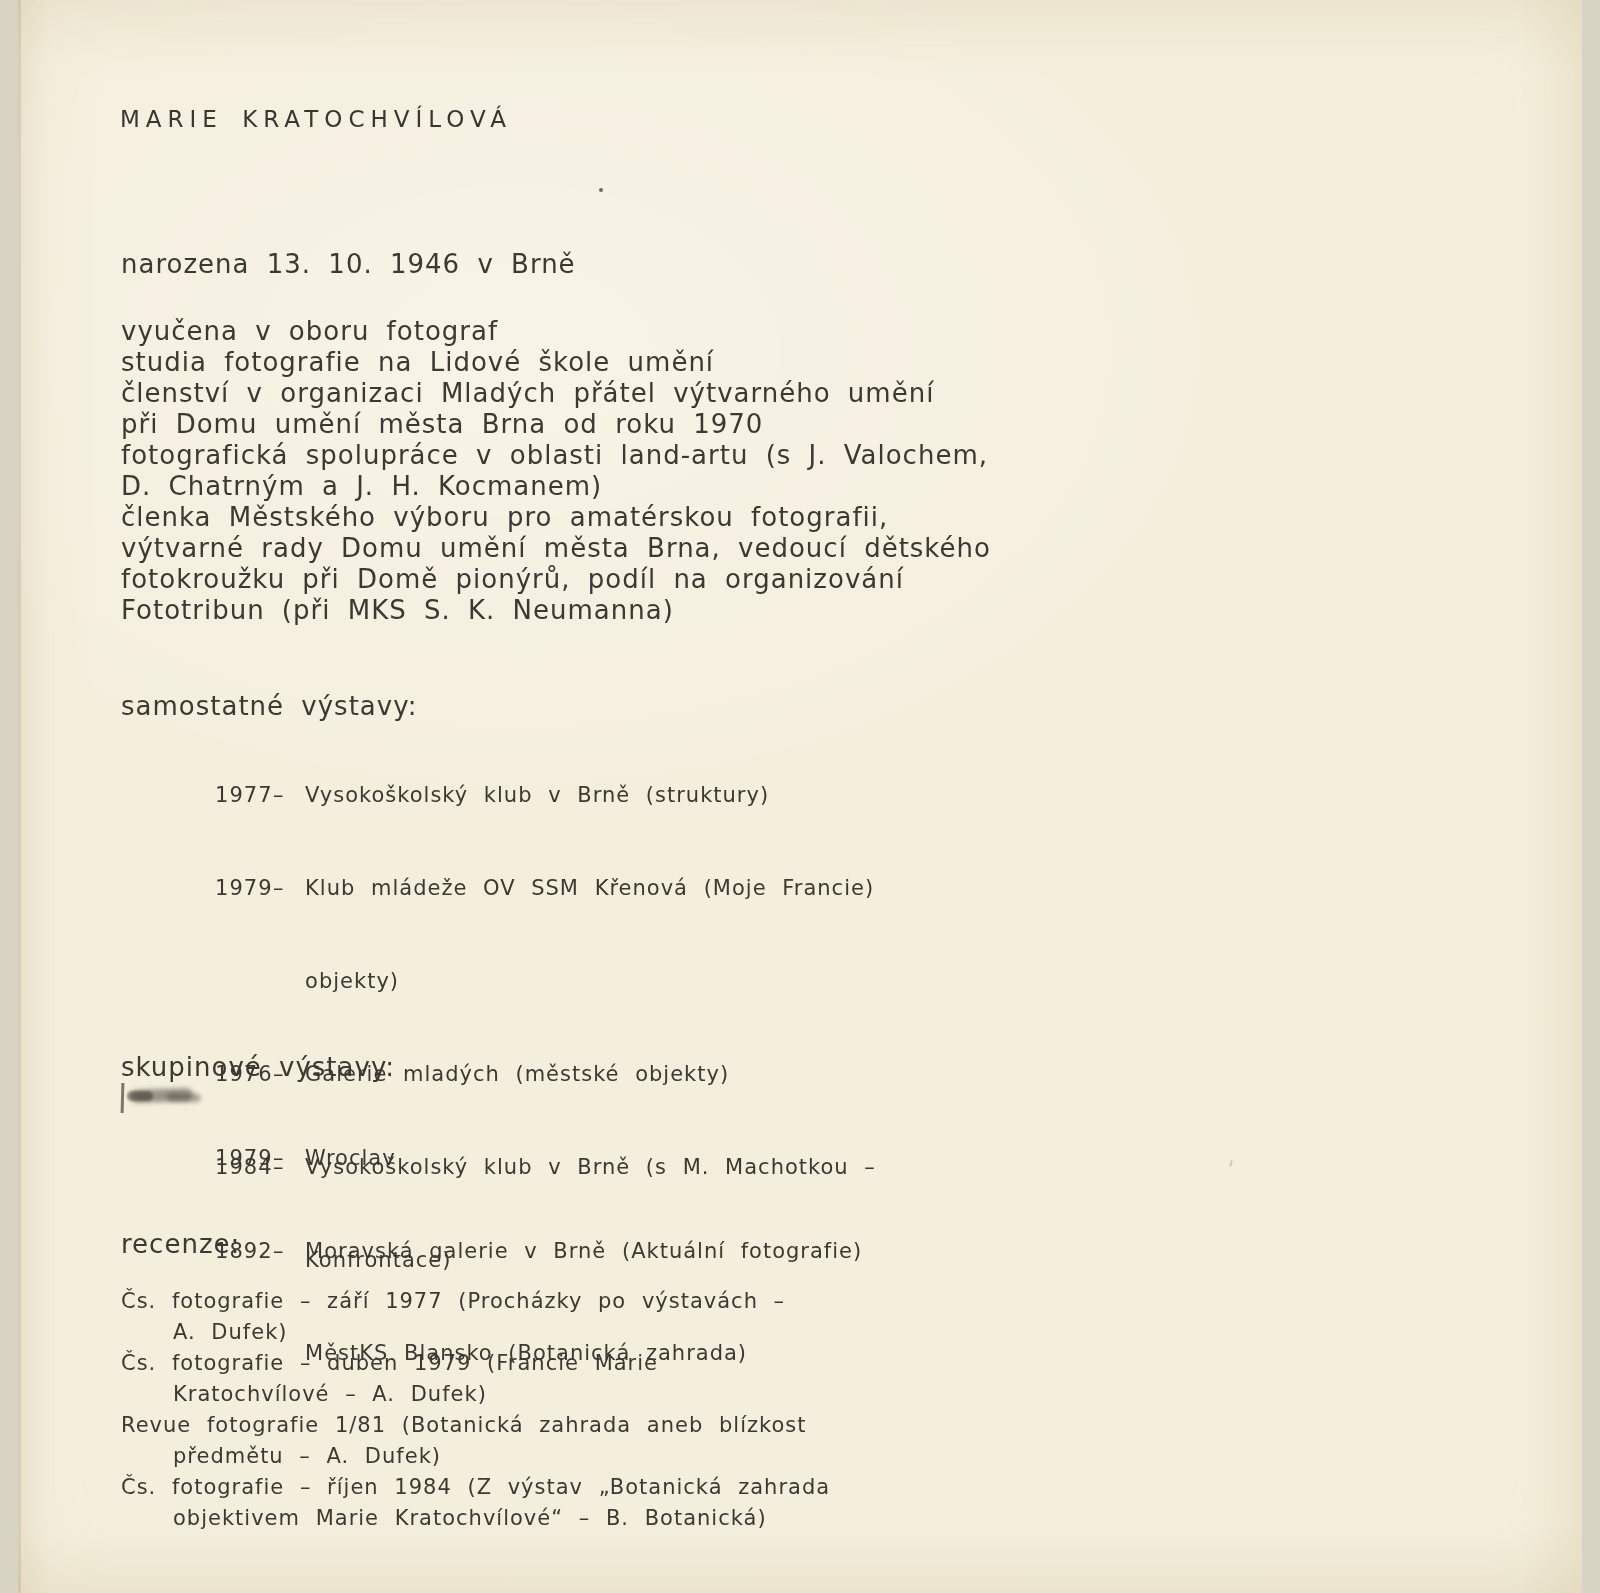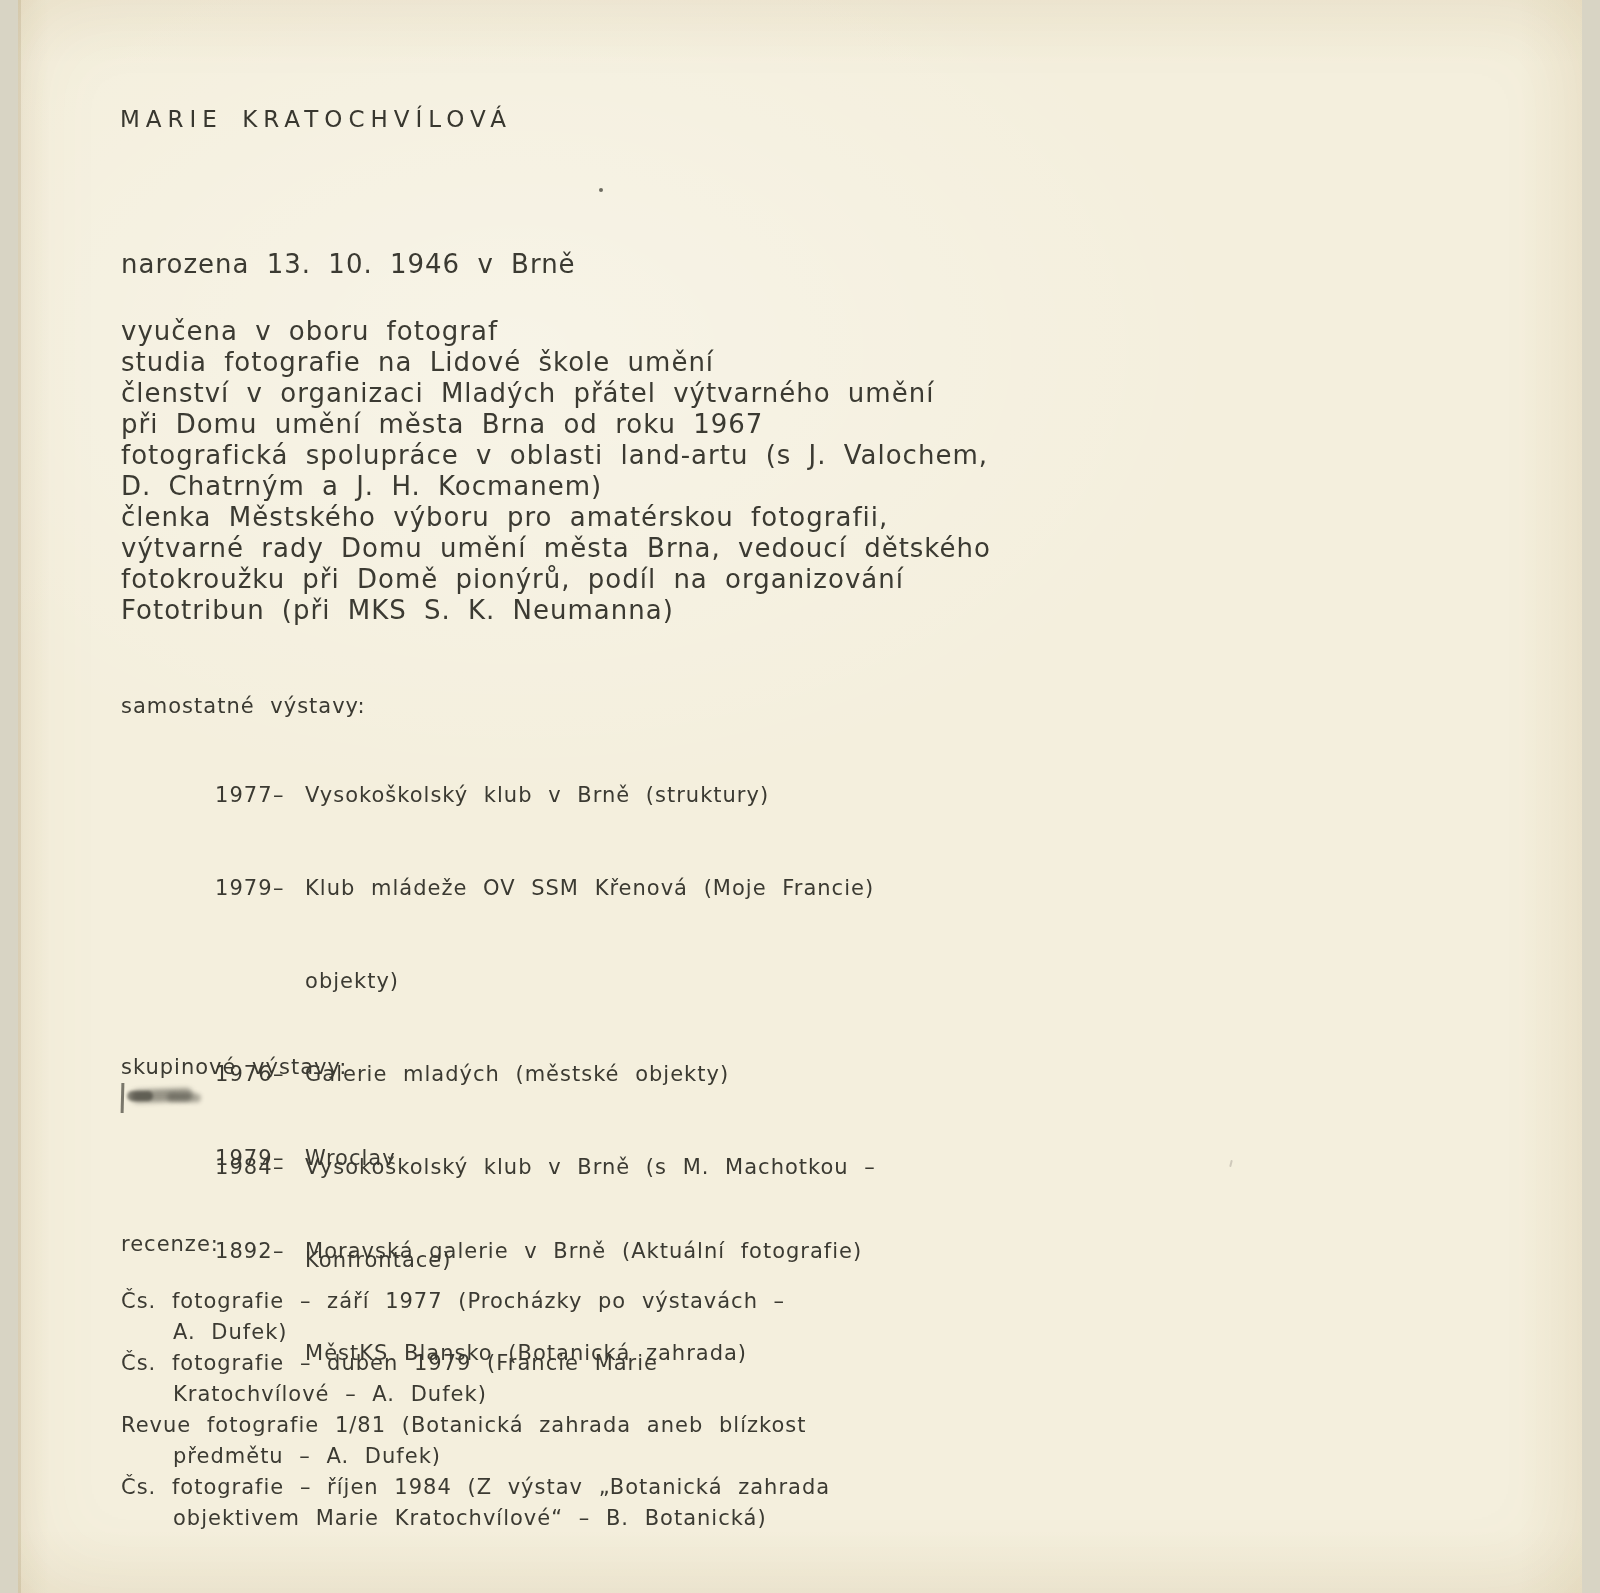--- a/index.html
+++ b/index.html
@@ -25,21 +25,21 @@
   .title{
     font-size:23px;font-weight:500;line-height:30px;
     letter-spacing:6px;word-spacing:6px;
     color:#38372f;white-space:pre;
   }
   .line{
     font-size:26px;line-height:31px;
     letter-spacing:1px;word-spacing:8px;
     white-space:pre;
   }
-  .heading{font-size:21px;line-height:31px;letter-spacing:1px;word-spacing:8px;white-space:pre;}
+  .heading{font-size:26px;line-height:31px;letter-spacing:1px;word-spacing:8px;white-space:pre;}
   .row{font-size:21px;line-height:31px;letter-spacing:1px;word-spacing:8px;white-space:pre;}
   .row .year{display:inline-block;width:58px;}
   .row .dash{display:inline-block;width:32px;}
   .row.cont{padding-left:90px;}
   .rev.cont{padding-left:52px;}
   
   .smudge{width:90px;height:34px;}
   .smudge .bar{
     position:absolute;left:0;top:2px;width:2.5px;height:30px;
     background:#46453b;opacity:.7;transform:rotate(1.5deg);
@@ -73,21 +73,21 @@
 <div class="page">
 
   <div class="abs title" style="left:102px;top:104px">MARIE KRATOCHVÍLOVÁ</div>
 
   <div class="abs line" style="left:103px;top:249px">narozena 13. 10. 1946 v Brně</div>
 
   <div class="abs" style="left:103px;top:316px">
     <div class="line">vyučena v oboru fotograf</div>
     <div class="line">studia fotografie na Lidové škole umění</div>
     <div class="line">členství v organizaci Mladých přátel výtvarného umění</div>
-    <div class="line">při Domu umění města Brna od roku 1967</div>
+    <div class="line">při Domu umění města Brna od roku 1970</div>
     <div class="line">fotografická spolupráce v oblasti land-artu (s J. Valochem,</div>
     <div class="line">D. Chatrným a J. H. Kocmanem)</div>
     <div class="line">členka Městského výboru pro amatérskou fotografii,</div>
     <div class="line">výtvarné rady Domu umění města Brna, vedoucí dětského</div>
     <div class="line">fotokroužku při Domě pionýrů, podíl na organizování</div>
     <div class="line">Fototribun (při MKS S. K. Neumanna)</div>
   </div>
 
   <div class="abs heading" style="left:103px;top:691px">samostatné výstavy:</div>
 

